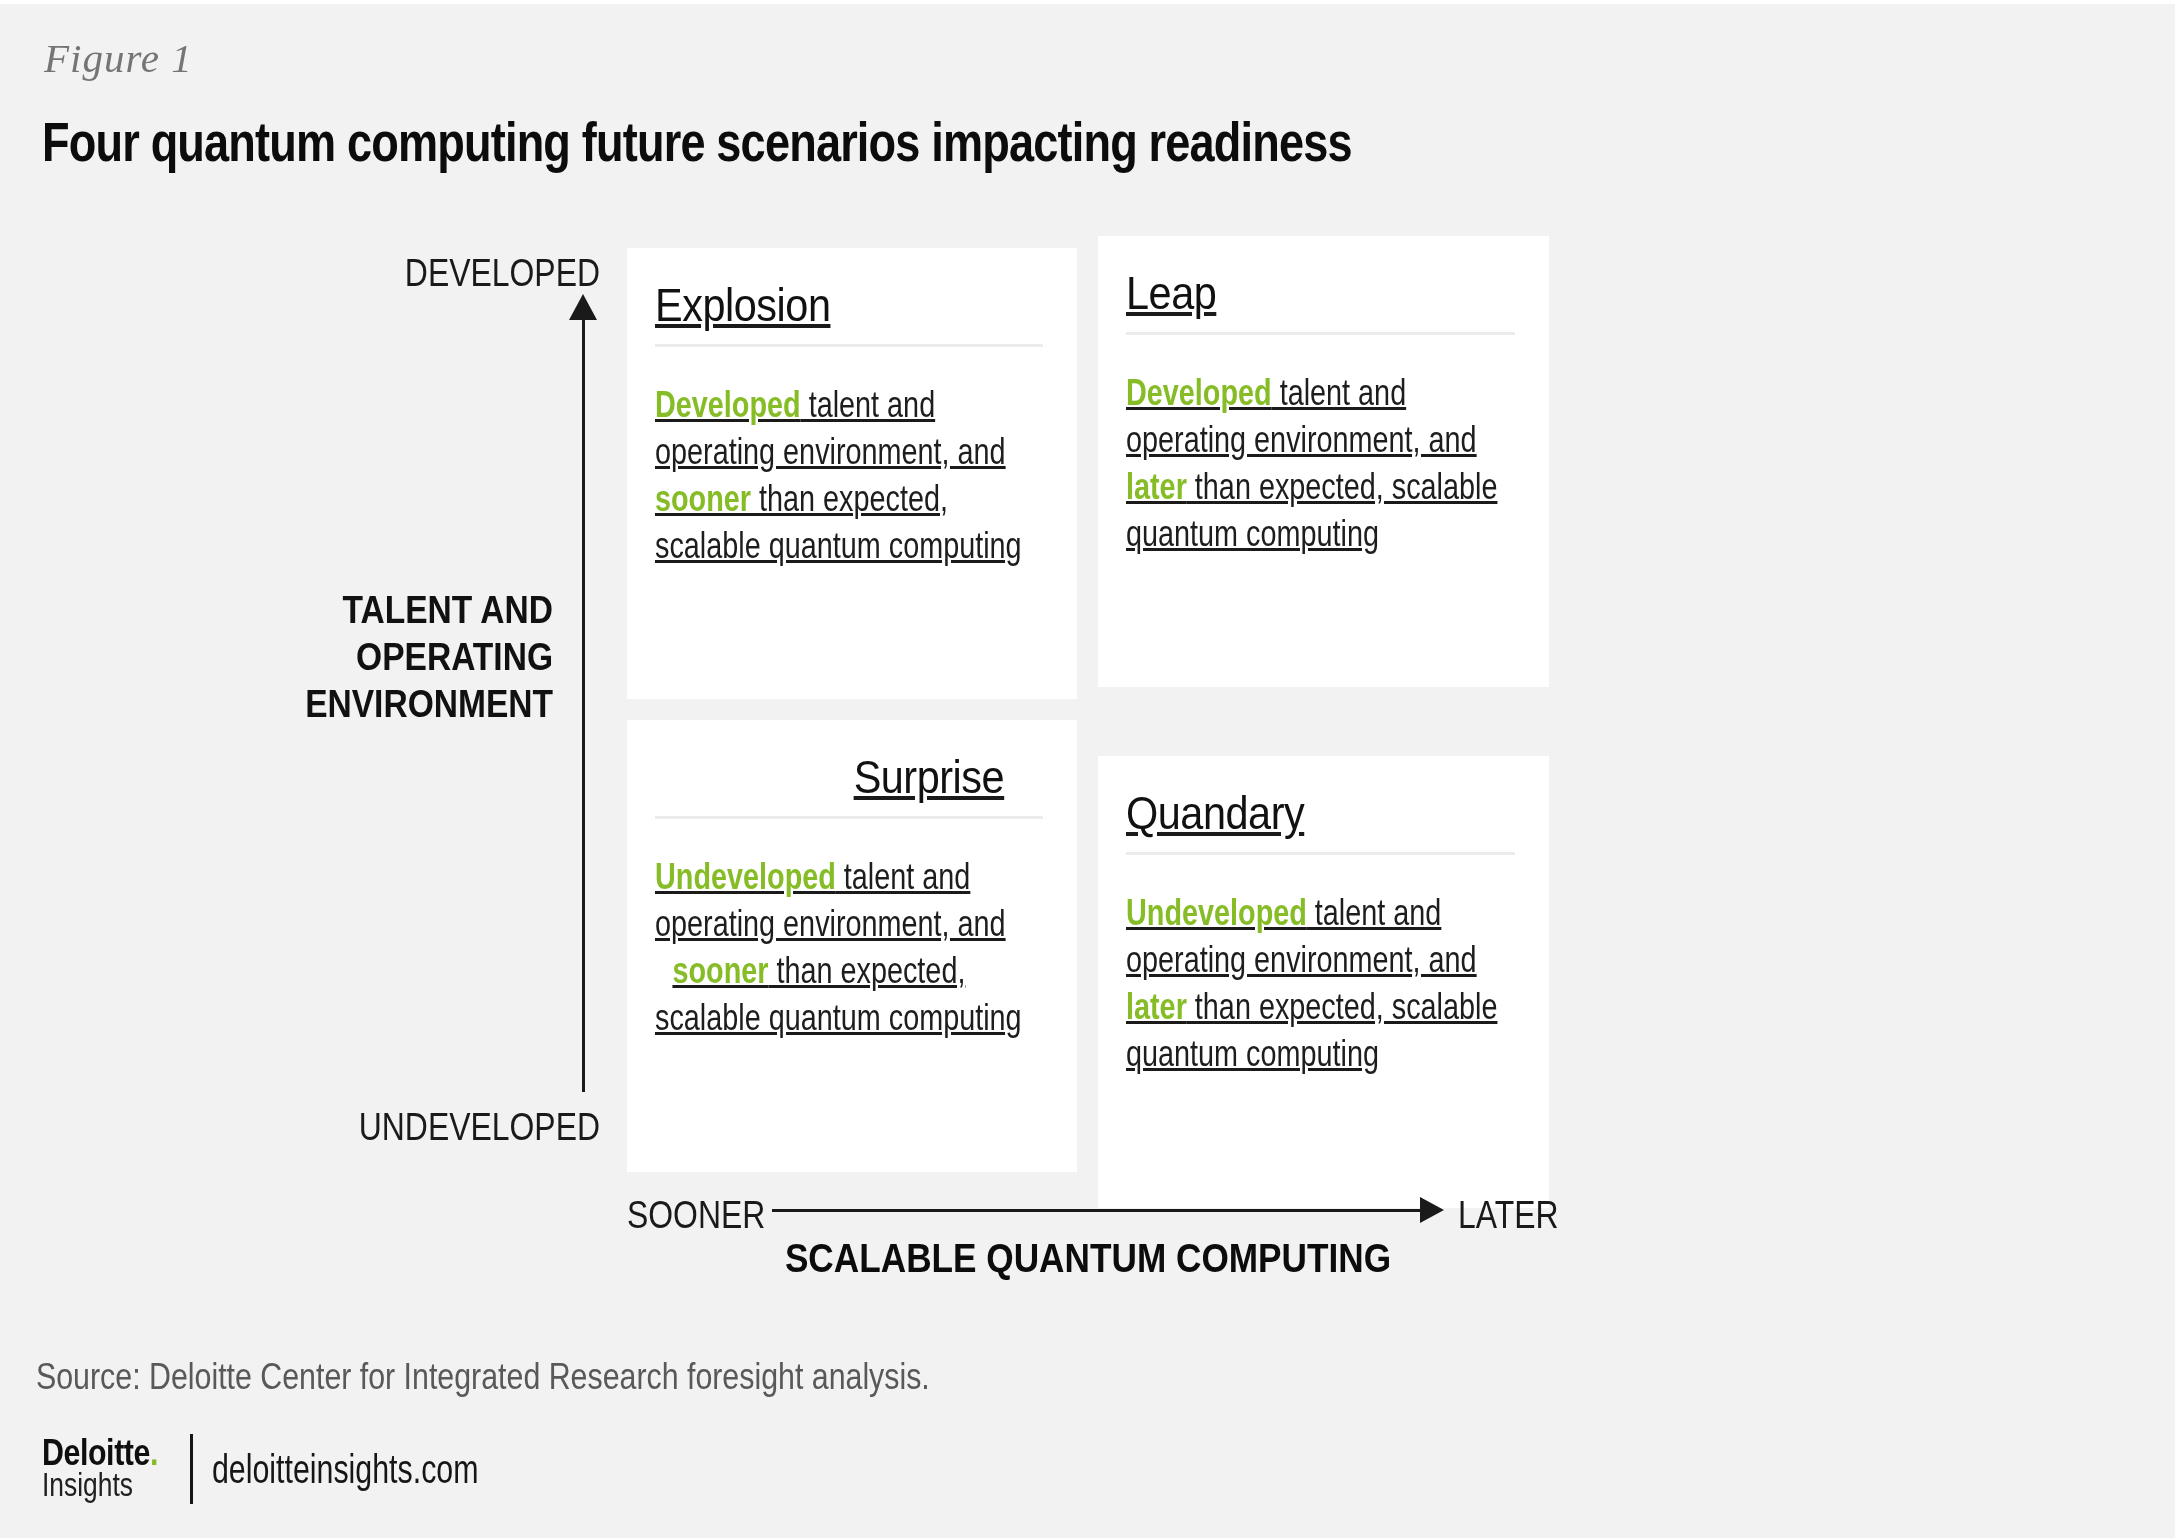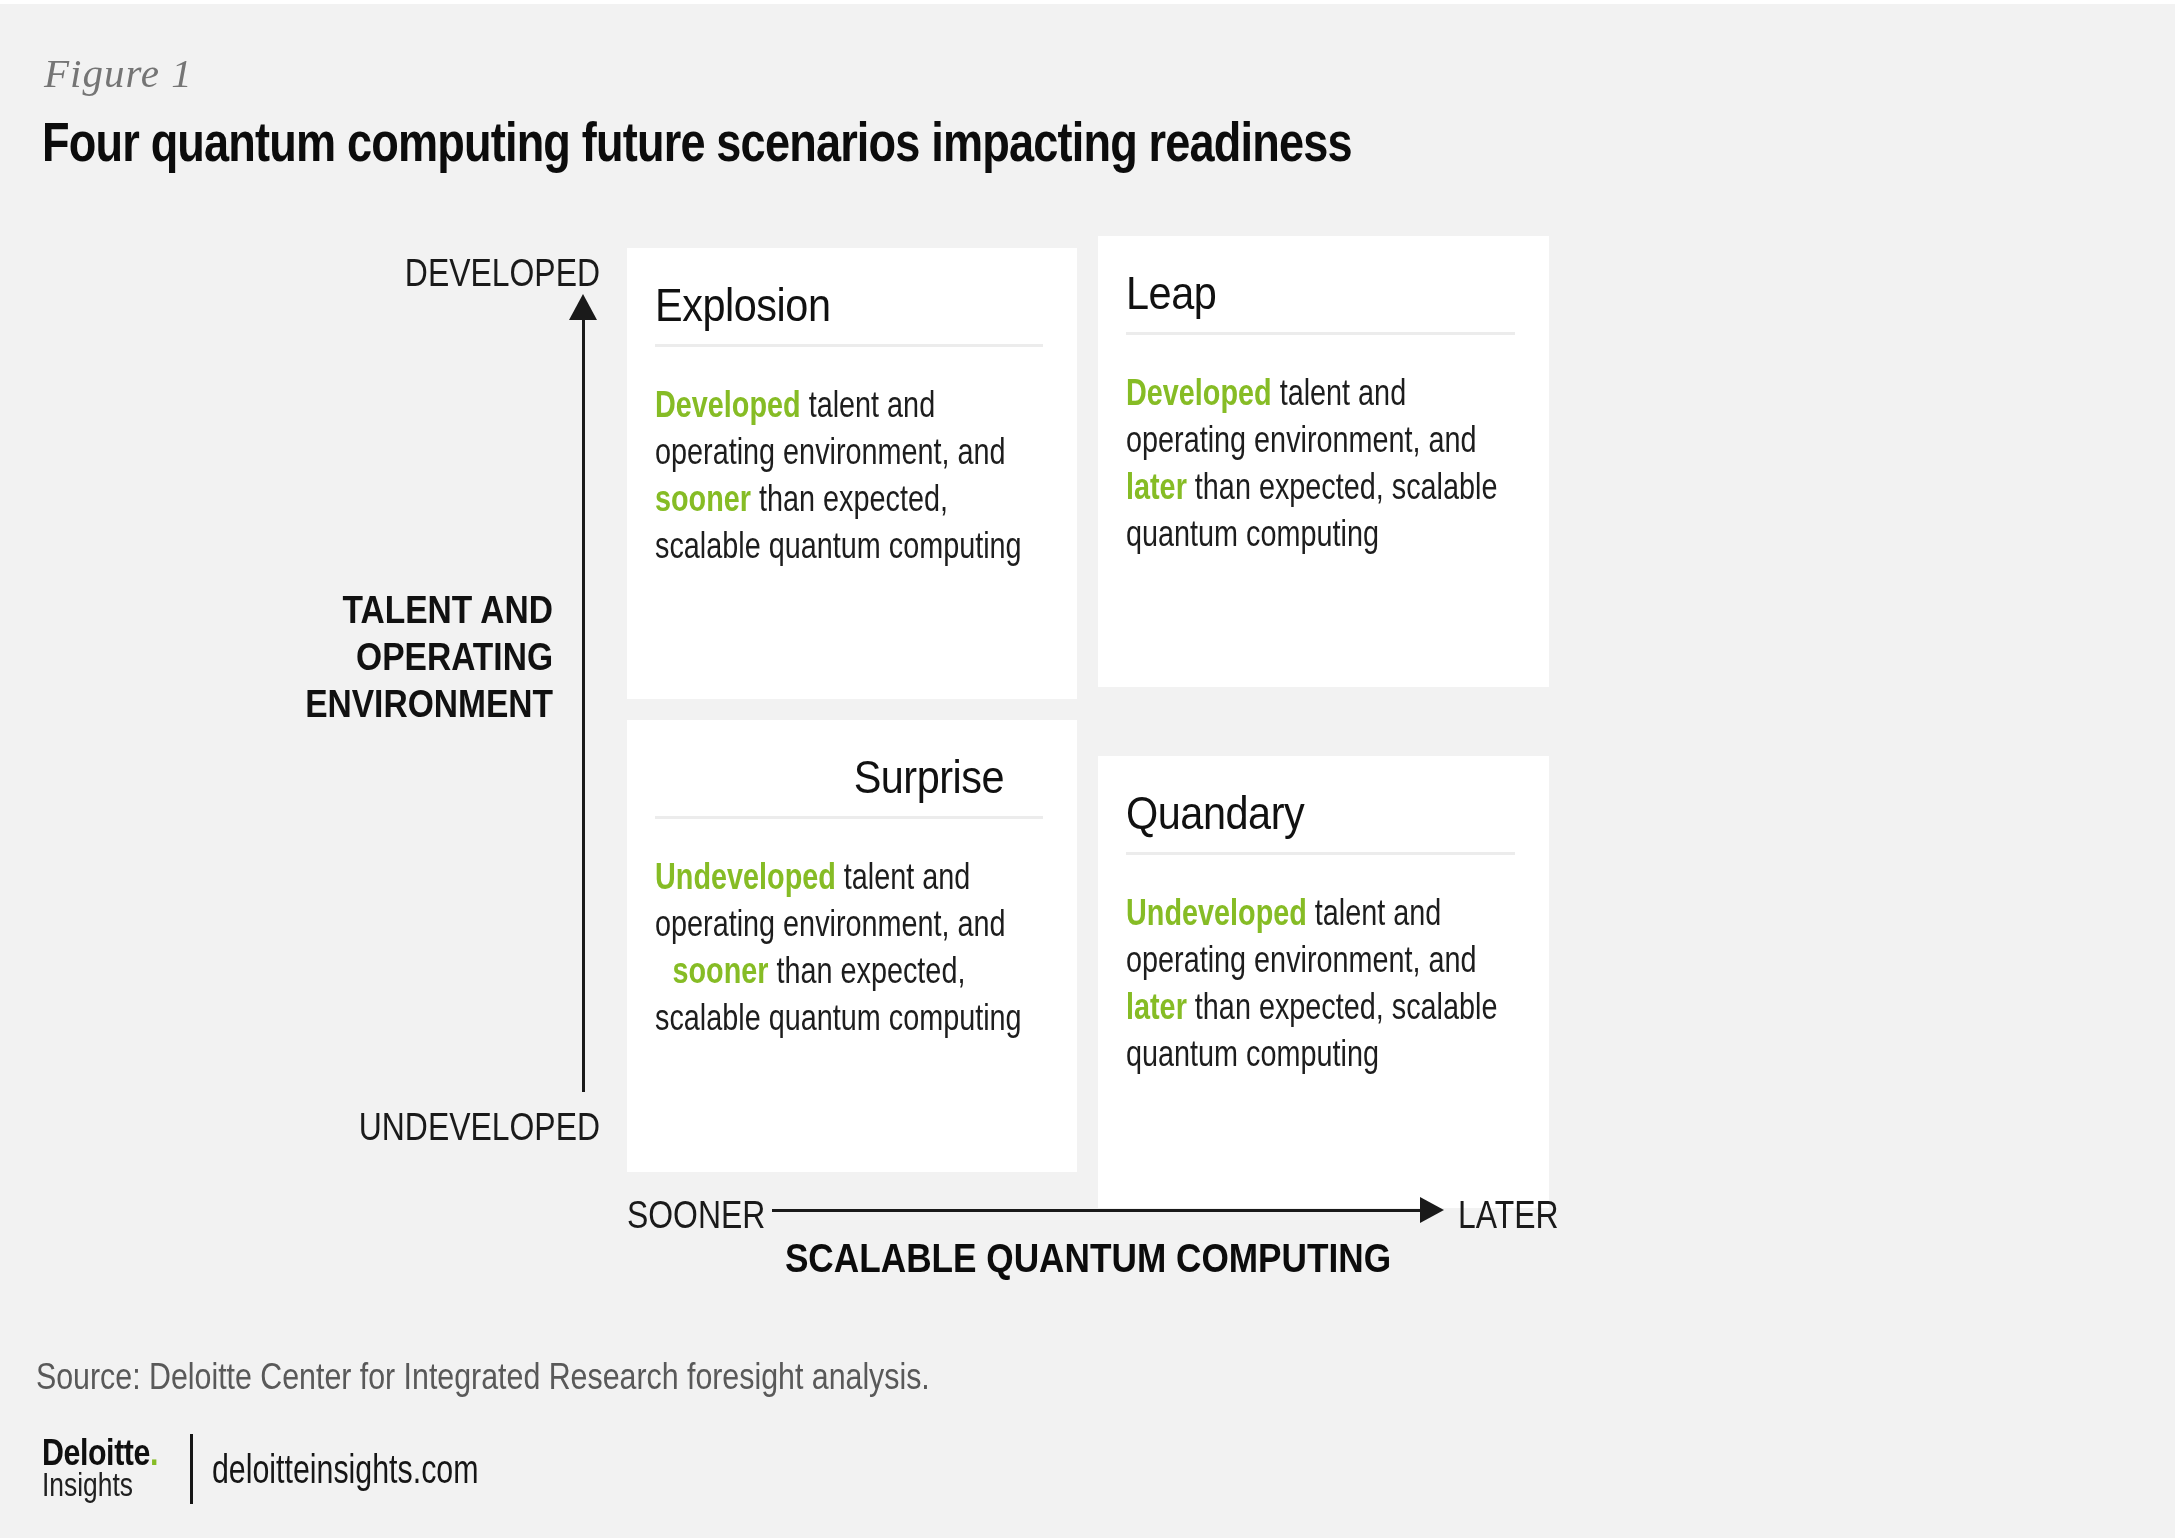--- a/index.html
+++ b/index.html
@@ -8,21 +8,21 @@
     background:#f2f2f2;
     font-family:"Liberation Sans","DejaVu Sans",sans-serif;
     color:#1a1a1a;
   }
   .top-strip{position:absolute;left:0;top:0;width:2175px;height:4px;background:#ffffff;}
 
   
   .figure-label{
     position:absolute;left:44px;top:34px;
     font-family:"Liberation Serif","DejaVu Serif",serif;
-    font-style:italic;font-size:41px;color:#757575;letter-spacing:1px;margin-top:15px;
+    font-style:italic;font-size:41px;color:#757575;letter-spacing:1px;
   }
   .fig-title{
     position:absolute;left:42px;top:110px;margin:0;
     font-size:55px;font-weight:bold;color:#0c0c0c;
     letter-spacing:-1px;white-space:nowrap;
     transform:scaleX(0.82);transform-origin:left center;
   }
 
   
   .axis-cap{
@@ -41,21 +41,21 @@
 
   
   .v-arrow-line{position:absolute;left:582px;top:316px;width:3px;height:776px;background:#1a1a1a;}
   .v-arrow-head{
     position:absolute;left:569px;top:294px;width:0;height:0;
     border-left:14px solid transparent;border-right:14px solid transparent;
     border-bottom:26px solid #1a1a1a;
   }
 
   
-  .card{position:absolute;background:#ffffff;box-sizing:border-box;padding:30px 34px 0 28px;}
+  .card{position:absolute;background:#ffffff;box-sizing:border-box;padding:30px 34px 0 28px;text-decoration:underline;}
   .card.tl{left:627px;top:248px;width:450px;height:451px;}
   .card.tr{left:1098px;top:236px;width:451px;height:451px;}
   .card.bl{left:627px;top:720px;width:450px;height:452px;text-align:right;}
   .card.br{left:1098px;top:756px;width:451px;height:452px;}
   .card-title{
     margin:0;font-size:46px;font-weight:500;color:#111;
     letter-spacing:-0.5px;white-space:nowrap;
     transform:scaleX(0.9);transform-origin:left center;
   }
   .card-divider{margin-top:12px;border-bottom:3px solid #ececec;width:100%;}

